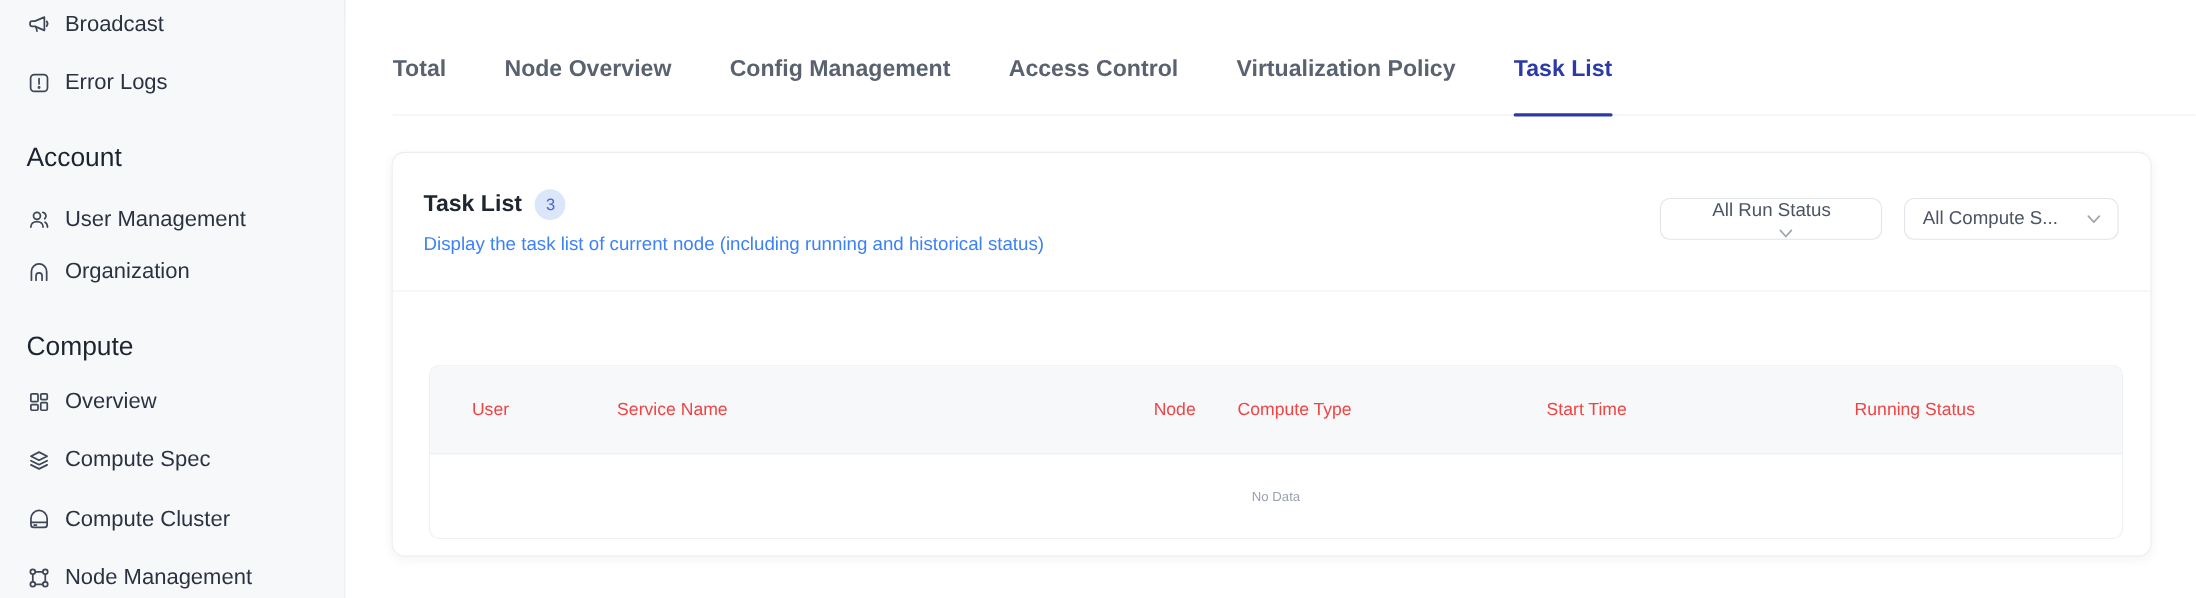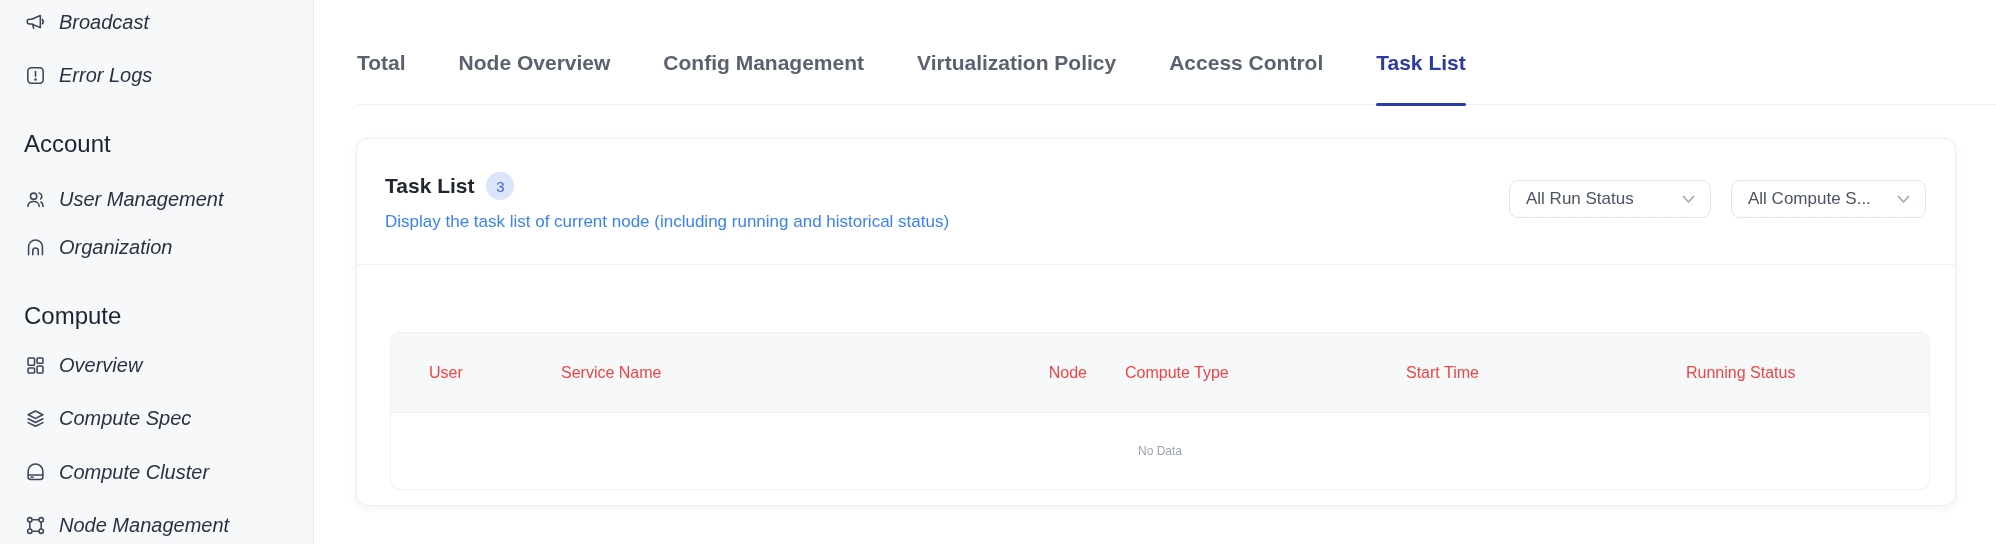--- a/index.html
+++ b/index.html
@@ -5,21 +5,21 @@
   * { margin:0; padding:0; box-sizing:border-box; }
   html,body { width:1996px; height:544px; background:#ffffff; overflow:hidden;
               font-family:"Liberation Sans", sans-serif; }
   .app { position:relative; width:1996px; height:544px; display:flex; }
 
   
   .sidebar { position:relative; width:314px; height:544px; flex:0 0 314px;
              background:var(--sidebar-bg,#f7f8fa); border-right:1px solid #e9ebef; }
   .side-item, .side-heading { position:absolute; left:24px; right:8px; height:30px;
              display:flex; align-items:center; }
-  .side-item { cursor:pointer;font-style:italic; }
+  .side-item { cursor:pointer; }
   .side-item .label { font-size:20px; color:#2a3241; white-space:nowrap; }
   .side-heading { font-size:24px; font-weight:500; color:#1c2431; }
   .icon { width:22px; height:22px; margin-right:13px; display:flex;
           align-items:center; justify-content:center; flex:0 0 22px; }
   .icon svg { width:21px; height:21px; stroke:#3e4657; stroke-width:1.5;
               fill:none; stroke-linecap:round; stroke-linejoin:round; }
 
   
   .main { position:relative; flex:1 1 auto; height:544px; background:#fff;margin-top:21px; }
   .tabbar { height:84px; margin-left:43px; display:flex; align-items:center;
@@ -41,21 +41,21 @@
   .badge { margin-left:12px; min-width:28px; height:28px; padding:0 6px;
            border-radius:14px; background:var(--badge-bg,#dce6fb);
            color:var(--badge-text,#4565d6); font-size:15px;
            display:inline-flex; align-items:center; justify-content:center; }
   .desc { margin-top:11px; font-size:17px; color:#3b82f6; line-height:22px; }
   .filters { position:absolute; top:41px; right:29px; display:flex; gap:20px; }
   .select { height:38px; border:1px solid #e2e4e9; border-radius:9px; background:#fff;
             display:flex; align-items:center; justify-content:space-between;
             padding:0 15px 0 16px; font-size:17px; color:#4b5464; cursor:pointer;
             font-family:inherit; }
-  .select:first-child { min-width:202px; }
+  .select:first-child { min-width:202px;flex-direction:column; }
   .select:last-child  { min-width:195px;justify-content:space-between; }
   .select .chev { margin-left:26px; display:flex; }
   .select svg { width:13px; height:9px; stroke:#a0a6b1; stroke-width:1.6; fill:none;
                 stroke-linecap:round; stroke-linejoin:round; }
   .divider { height:1px; background:#f0f2f5; margin-top:31px; }
 
   
   .table { margin:67px 25px 0 33px; height:158px; border:1px solid #eef0f3;
            border-radius:9px; overflow:hidden; background:#fff; }
   .thead { height:80px; background:#f7f8fa; border-bottom:1px solid #eceef2;
@@ -170,22 +170,22 @@
     </div>
 
   </aside>
 
   <main class="main">
 
     <nav class="tabbar">
       <div class="tab">Total</div>
       <div class="tab">Node Overview</div>
       <div class="tab">Config Management</div>
+      <div class="tab">Access Control</div>
       <div class="tab">Virtualization Policy</div>
-      <div class="tab">Access Control</div>
       <div class="tab active">Task List</div>
     </nav>
 
     <section class="card">
 
       <div class="card-head">
         <div class="title-row">
           <h2 class="panel-title">Task List</h2>
           <span class="badge">3</span>
         </div>

